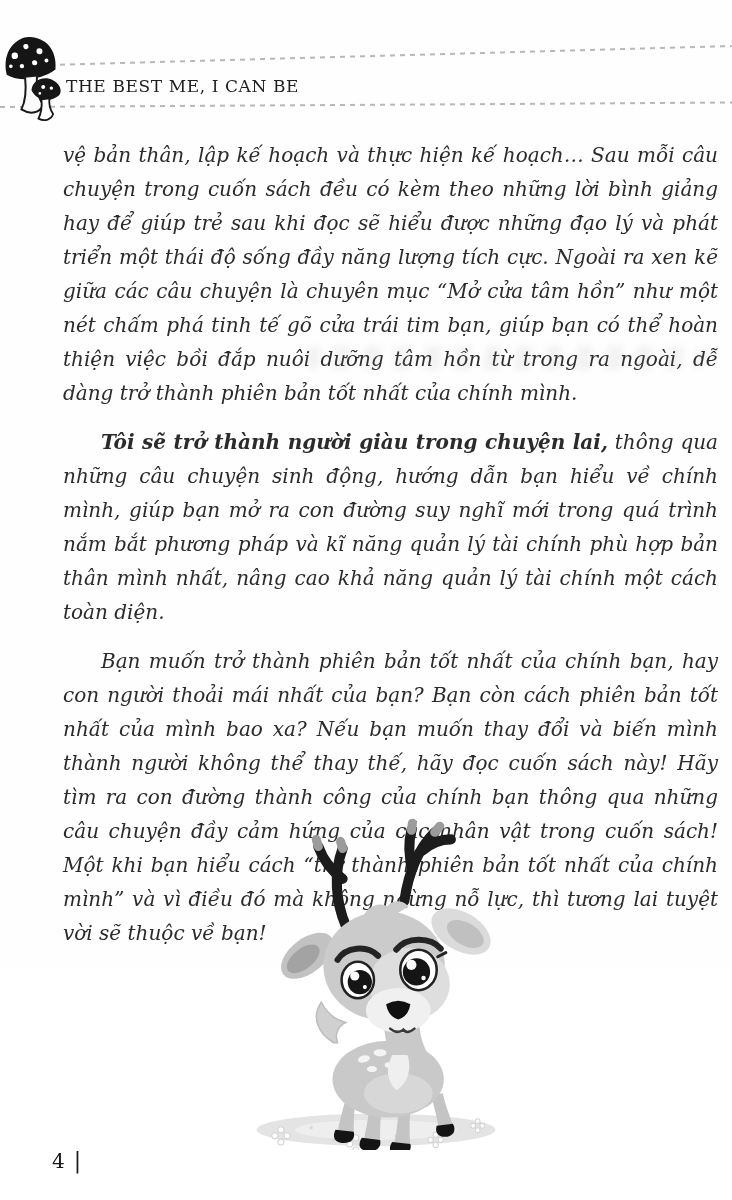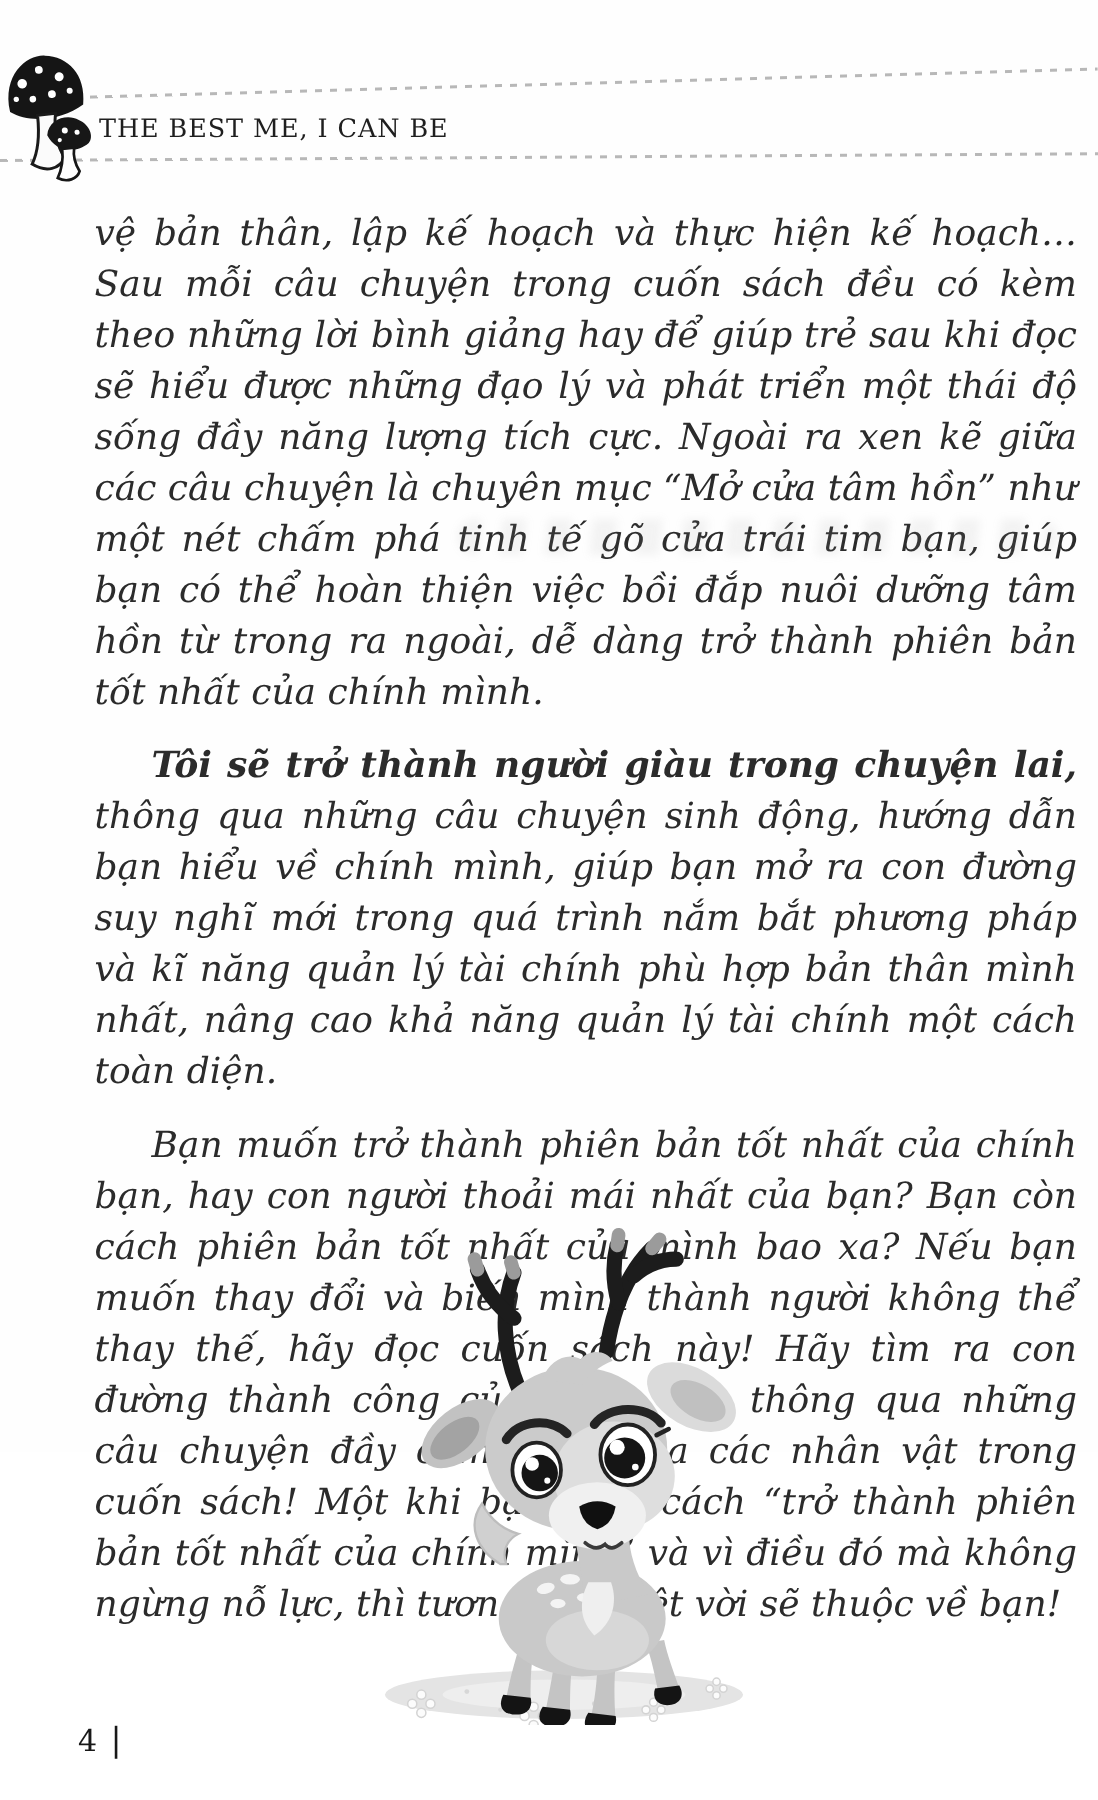--- a/index.html
+++ b/index.html
@@ -32,21 +32,21 @@
     position: absolute; left: 66px; top: 76px;
     font-size: 17px; letter-spacing: .6px;
     color: #1f1f1f; white-space: nowrap;
   }
 
   
   main {
     position: absolute; left: 63px; top: 138px; width: 655px;
     color: #2b2b2b;
     font-style: italic;
-    font-size: 24px; line-height: 34px;
+    font-size: 20px; line-height: 34px;
     text-align: justify;
   }
   main p { margin: 0 0 15px 0; }
   main p.indent { text-indent: 38px; }
   main strong { font-weight: bold; }
 
   
   .bleed {
     position: absolute; left: 305px; top: 346px; width: 400px; height: 24px;
     background: repeating-linear-gradient(97deg, rgba(150,150,150,.30) 0 16px, transparent 16px 30px);

